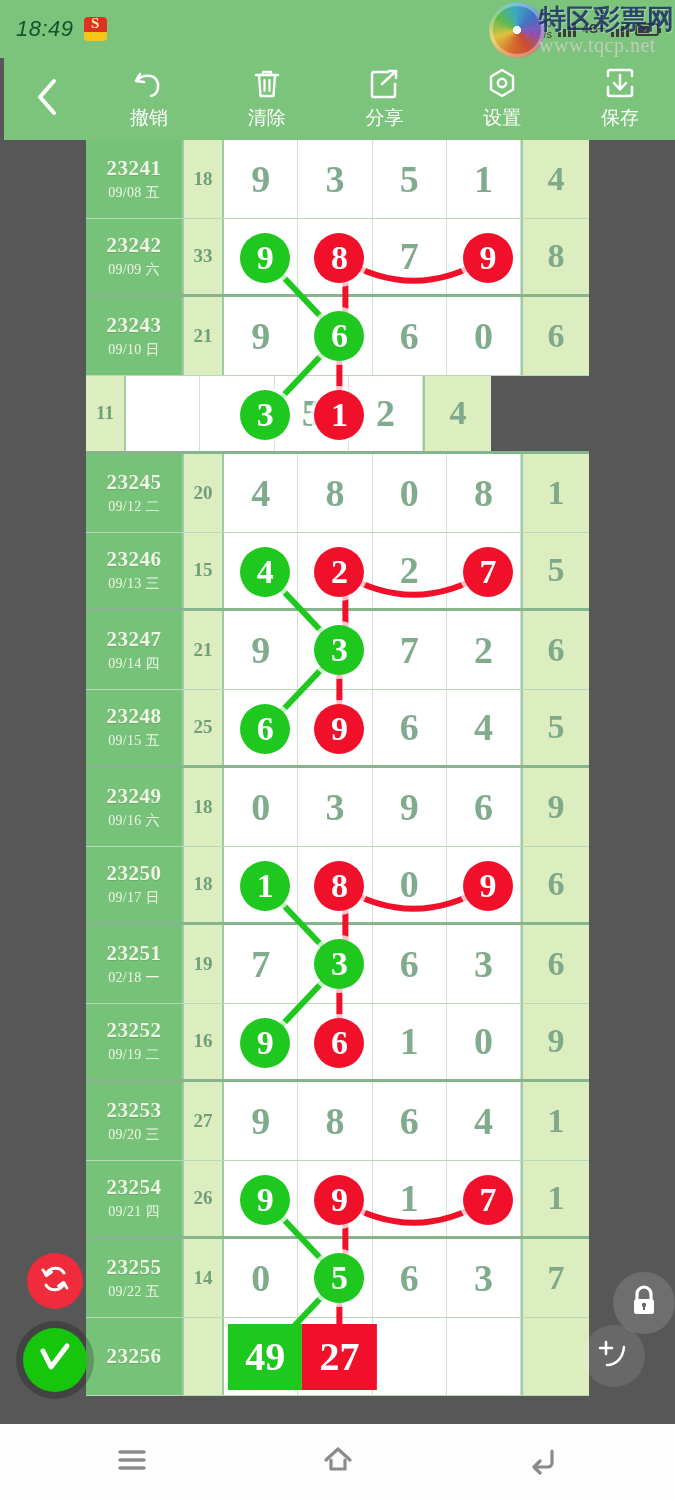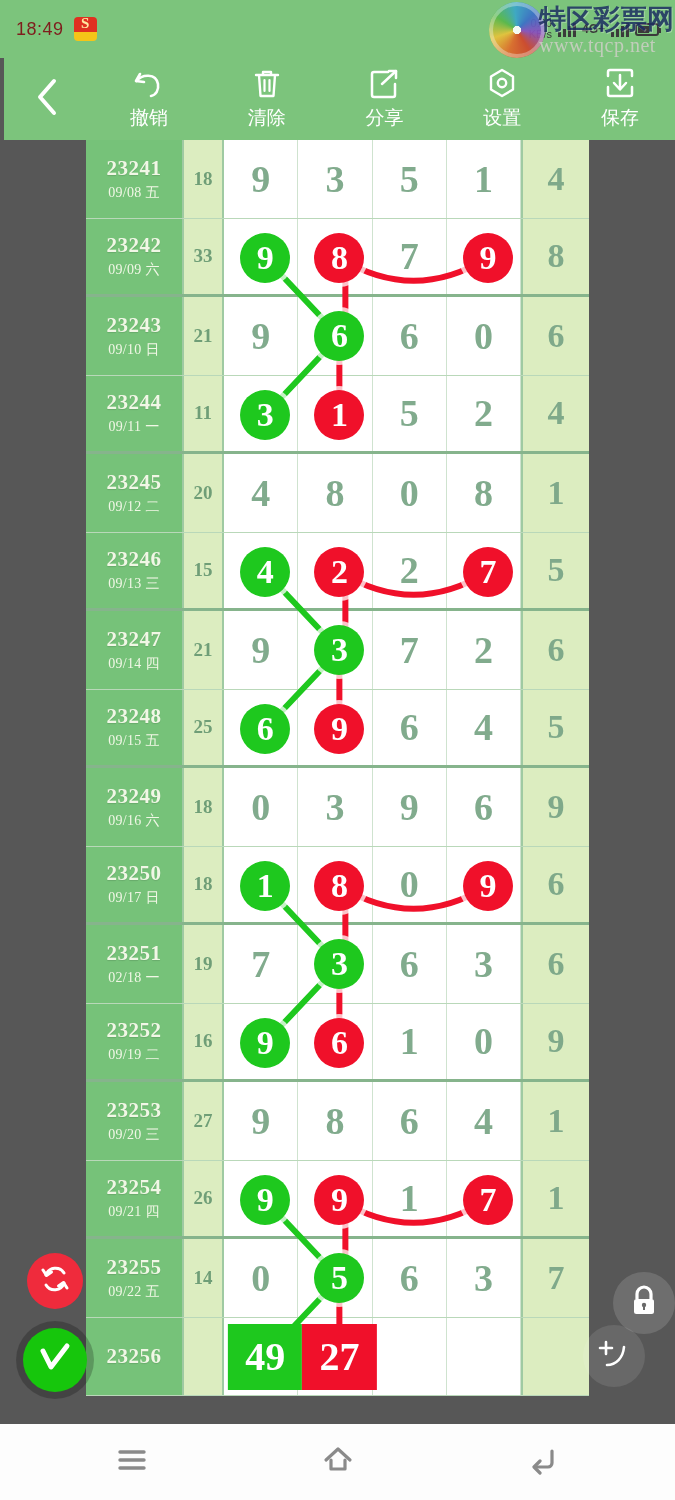--- a/index.html
+++ b/index.html
@@ -12,21 +12,21 @@
   #app { position: relative; width: 675px; height: 1500px; }
 
   
   .statusbar {
     position: absolute; top: 0; left: 0; width: 675px; height: 58px;
     background: #7cc47c;
     display: flex; align-items: center;
     padding: 0 16px;
     z-index: 5;
   }
-  .sb-time { font-size: 18px; color: #7f1d1d; letter-spacing: .5px; font-family:"Liberation Sans",sans-serif; }
+  .sb-time { font-size: 22px; color: #14532d; letter-spacing: .5px; font-family:"Liberation Sans",sans-serif;font-style:italic; }
   .sb-appicon {
     width: 23px; height: 24px; margin-left: 10px; border-radius: 4px;
     background: linear-gradient(#e03020 0 62%, #f5c518 62% 100%);
     position: relative; overflow: hidden;
   }
   .sb-appicon::after {
     content: "S"; position: absolute; left: 0; right: 0; top: -2px;
     text-align: center; font-size: 15px; font-weight: bold; color: #ffe9a0;
     font-family: "Liberation Serif", serif;
   }
@@ -301,24 +301,20 @@
             <div class="dt">09/10 日</div>
           </div>
           <div class="c-sum">21</div>
           <div class="c-num">9</div>
           <div class="c-num marked">6</div>
           <div class="c-num">6</div>
           <div class="c-num">0</div>
           <div class="c-tail">6</div>
         </div>
         <div class="row thick">
-          <div class="c-issue">
-            <div class="no">23244</div>
-            <div class="dt">09/11 一</div>
-          </div>
           <div class="c-sum">11</div>
           <div class="c-num marked">3</div>
           <div class="c-num marked">1</div>
           <div class="c-num">5</div>
           <div class="c-num">2</div>
           <div class="c-tail">4</div>
         </div>
         <div class="row">
           <div class="c-issue">
             <div class="no">23245</div>

